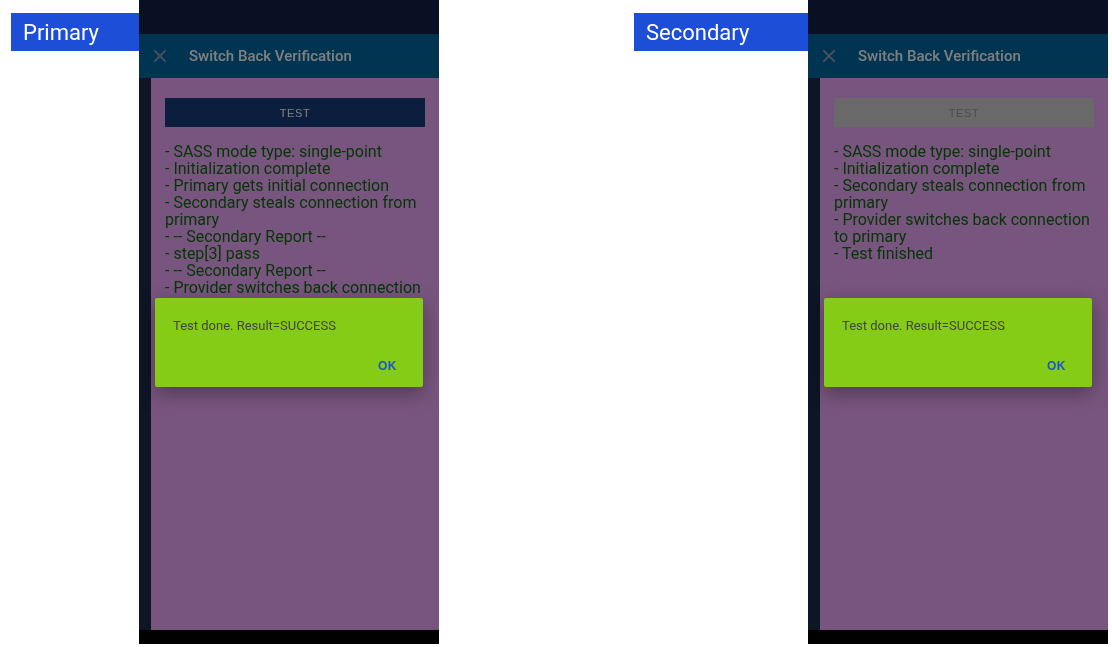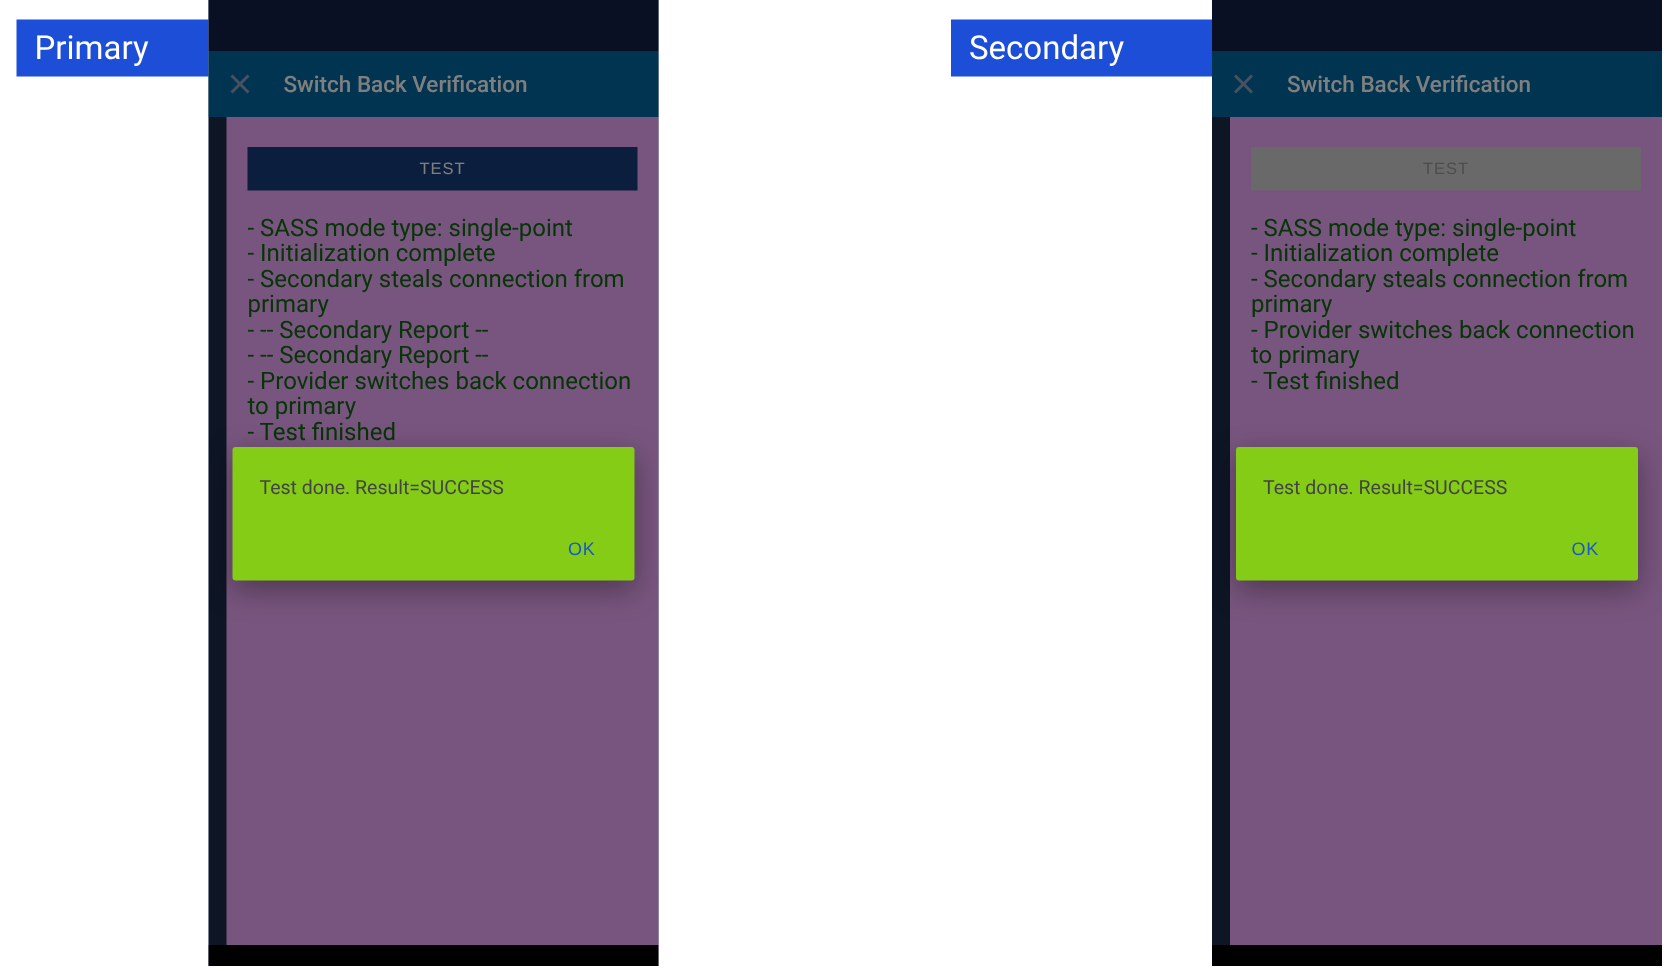--- a/index.html
+++ b/index.html
@@ -139,21 +139,21 @@
     color: #444;
     margin-bottom: 20px;
   }
   .dialog-actions {
     display: flex;
     justify-content: flex-end;
   }
   .ok-btn {
     color: #1a58c9;
     font-size: 12px;
-    font-weight: 400;
+    font-weight: 700;
     letter-spacing: 0.5px;
     padding: 6px 8px;
     background: none;
     border: none;
     margin-left: 40px;
   }
 </style>
 </head>
 <body>
 
@@ -164,22 +164,24 @@
   <div class="statusbar"></div>
   <div class="appbar">
     <span class="close-icon"></span>
     <span>Switch Back Verification</span>
   </div>
   <div class="content">
     <button class="test-btn">TEST</button>
     <div class="log" id="primary-log">
         <div>SASS mode type: single-point</div>
         <div>Initialization complete</div>
+        <div>Primary gets initial connection</div>
         <div>Secondary steals connection from primary</div>
         <div>-- Secondary Report --</div>
+        <div>step[3] pass</div>
         <div>-- Secondary Report --</div>
         <div>Provider switches back connection to primary</div>
         <div>Test finished</div>
       </div>
   </div>
   <div class="navbar"></div>
 
   <div class="scrim"></div>
   <div class="dialog">
     <div class="dialog-msg">Test done. Result=SUCCESS</div>

